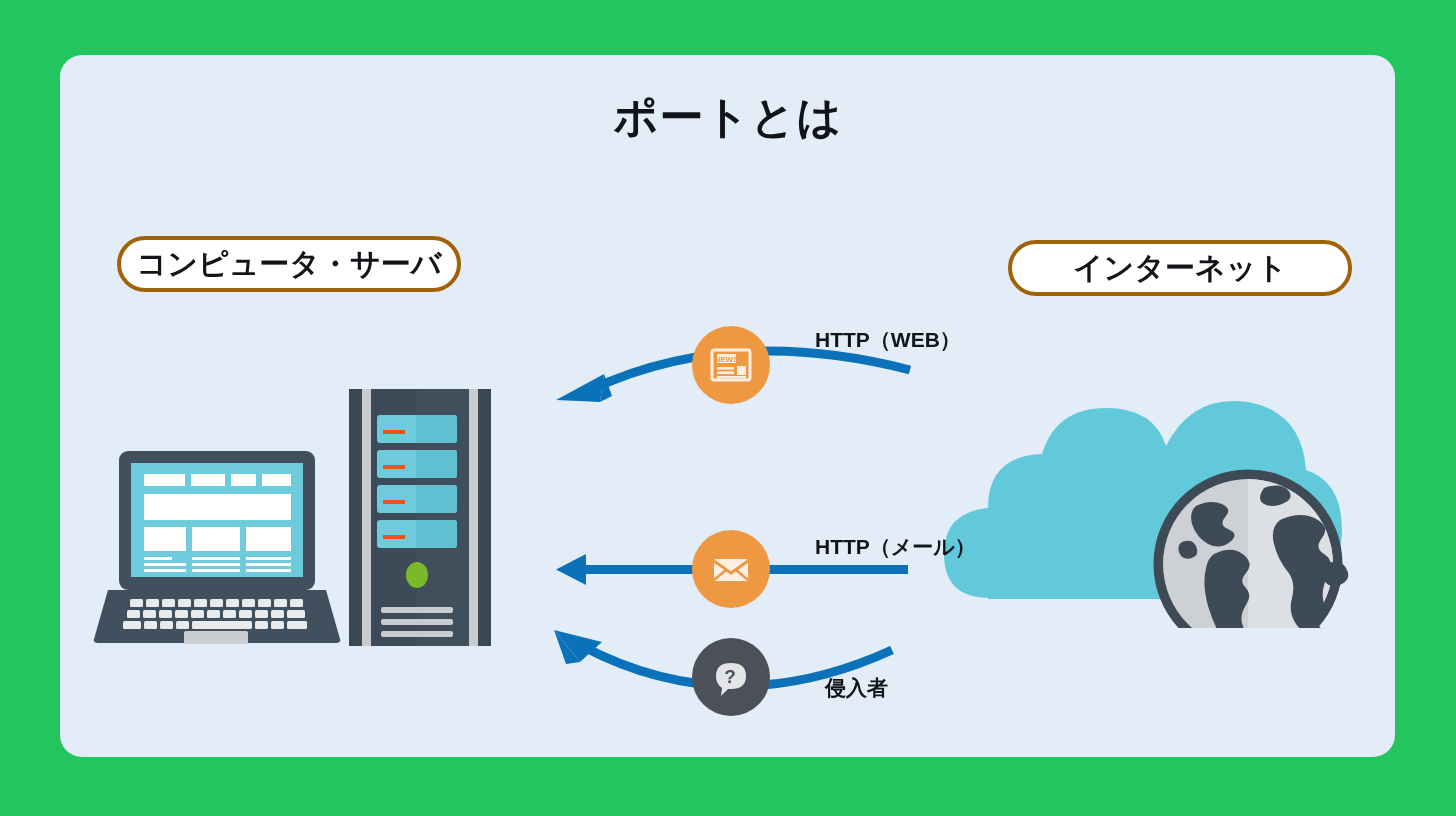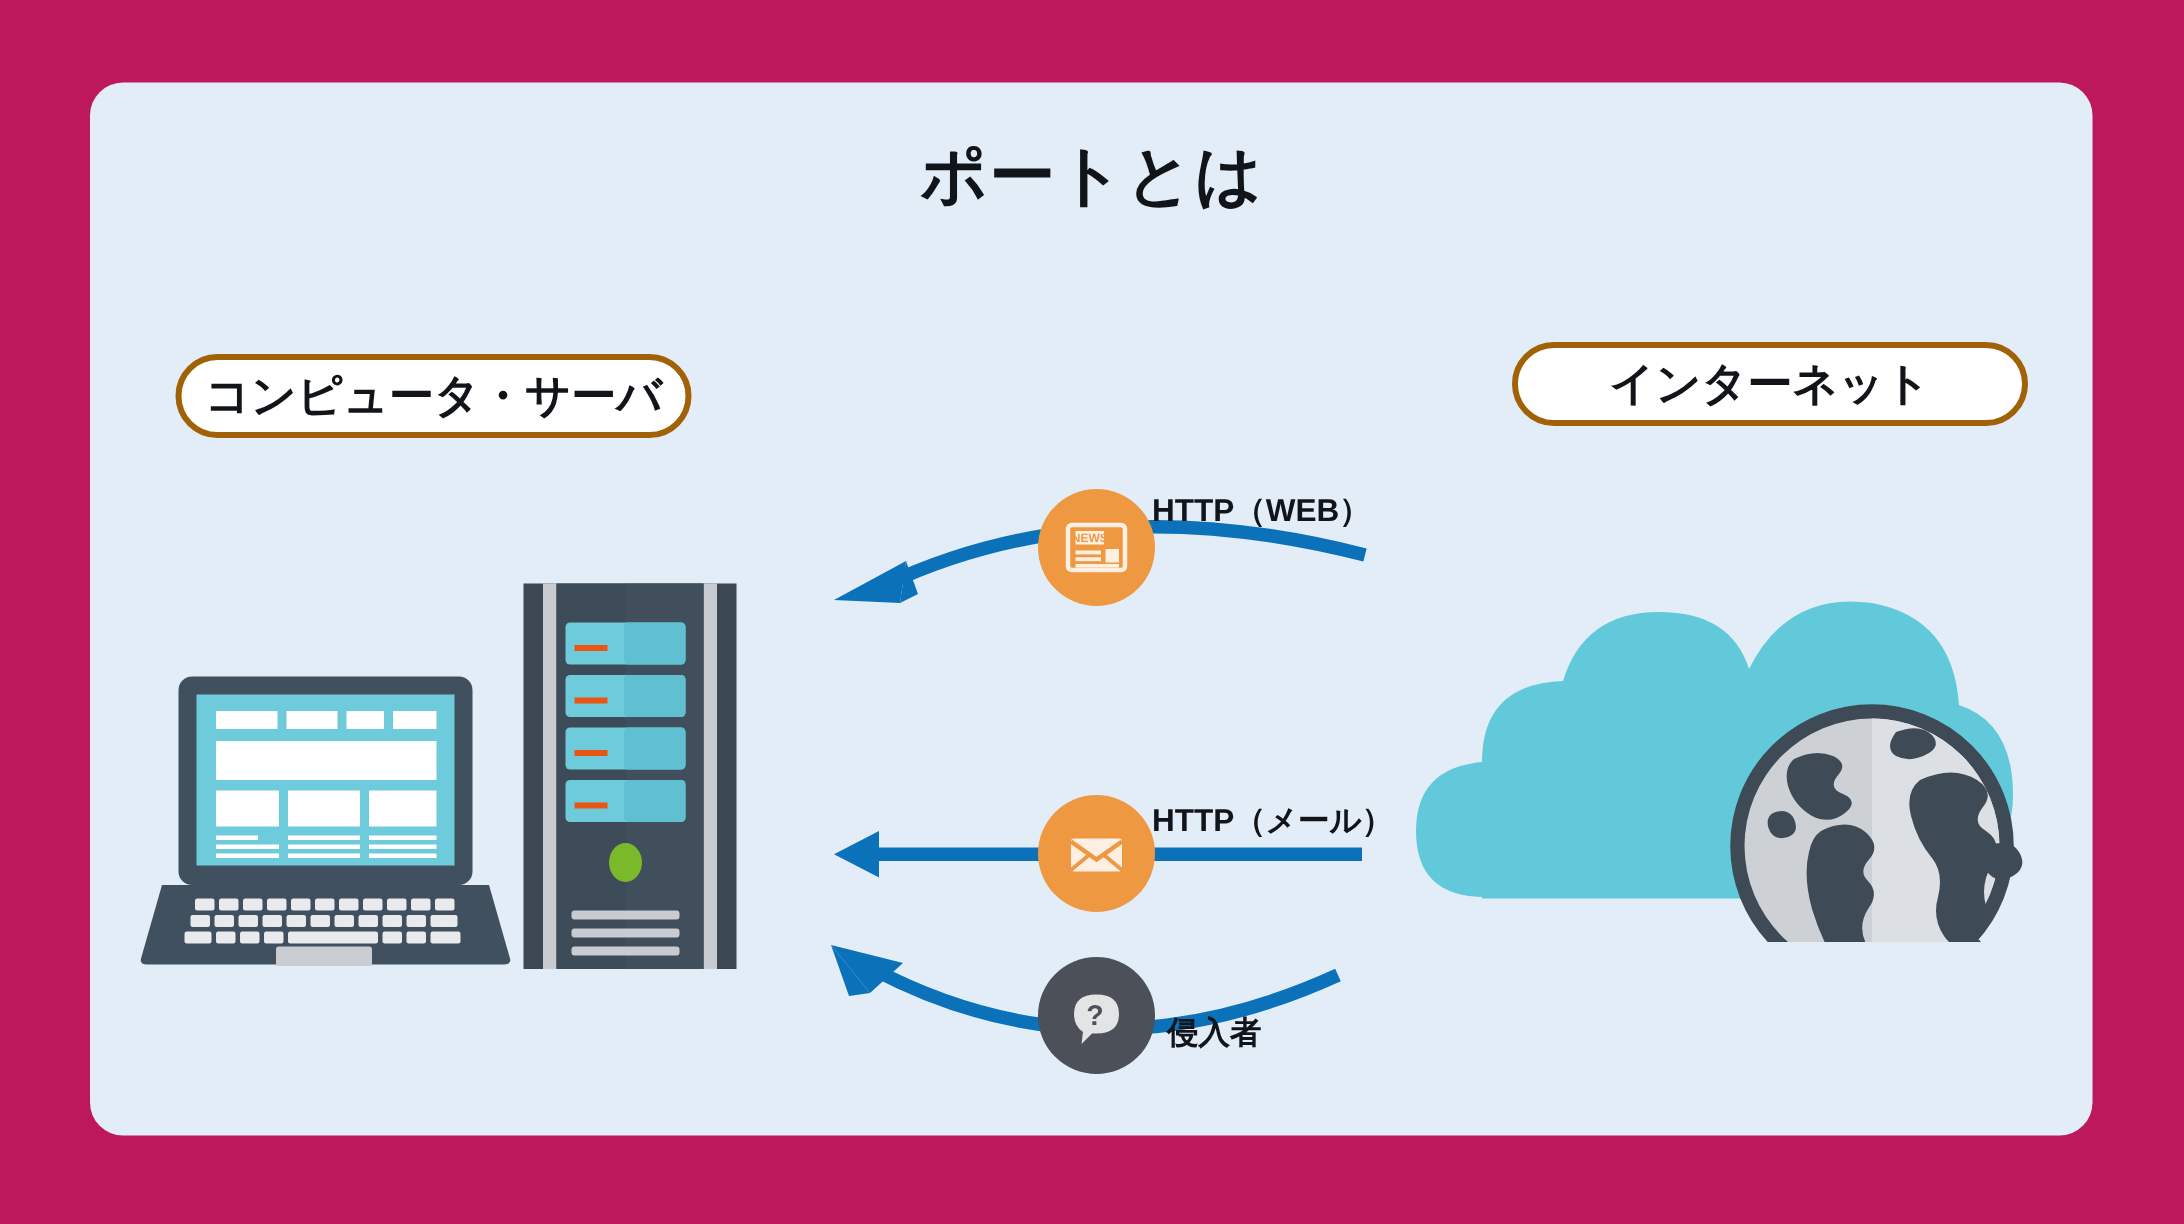--- a/index.html
+++ b/index.html
@@ -5,21 +5,21 @@
   html, body {
     margin: 0; padding: 0;
     background: #ffffff;
     width: 1456px; height: 816px;
     font-family: "Liberation Sans", "DejaVu Sans", sans-serif;
     overflow: hidden;
   }
   #stage {
     position: relative;
     width: 1456px; height: 816px;
-    background: #be185d;
+    background: #22c55e;
   }
   #panel {
     position: absolute;
     left: 60px; top: 55px;
     width: 1335px; height: 702px;
     background: #e3edf8;
     border-radius: 22px;
   }
   #title {
     position: absolute;
@@ -40,29 +40,30 @@
     display: flex;
     align-items: center;
     justify-content: center;
     box-sizing: border-box;
     font-size: 30px;
     font-weight: bold;
     color: #111418;
   }
   #pill-computer { left: 117px; top: 236px; width: 344px; }
   #pill-port     { left: 562px; top: 236px; width: 344px; }
-  #pill-internet { left: 1008px; top: 228px; width: 344px; }
+  #pill-internet { left: 1008px; top: 240px; width: 344px; }
 
   .row { position: absolute; left: 540px; width: 430px; height: 100px; }
   .row-label {
     position: absolute;
     font-size: 21px;
     font-weight: bold;
     color: #111418;
     white-space: nowrap;
+    margin-left: 47px;
   }
   .circle {
     position: absolute;
     width: 78px; height: 78px;
     border-radius: 50%;
     display: flex; align-items: center; justify-content: center;
   }
   .c-orange { background: #ef9842; }
   .c-gray   { background: #4b5059; }
 

